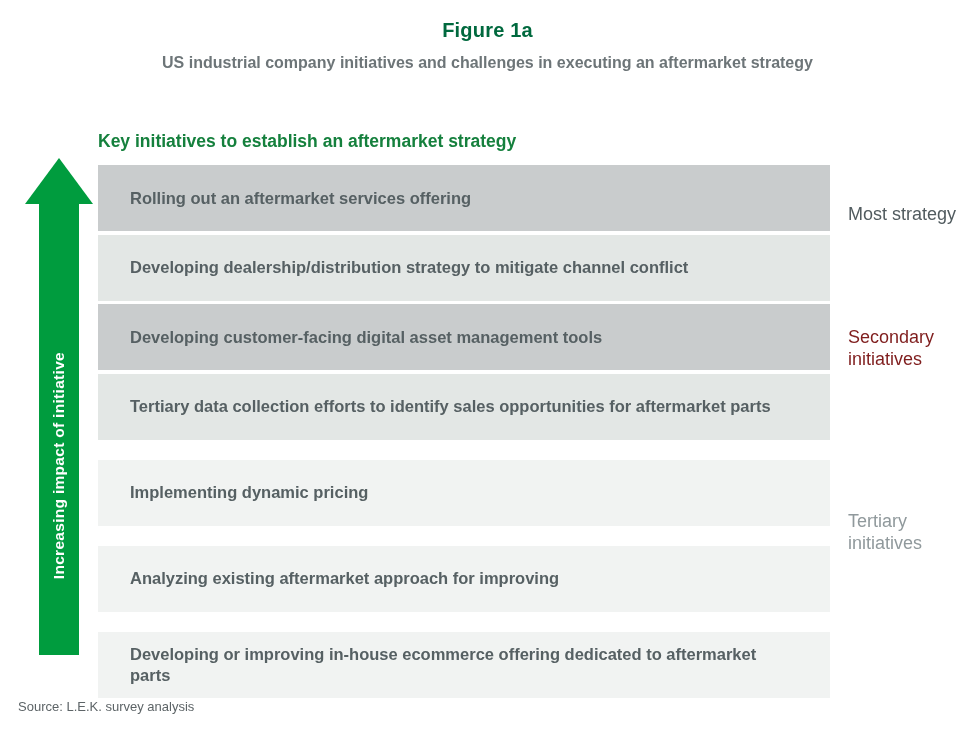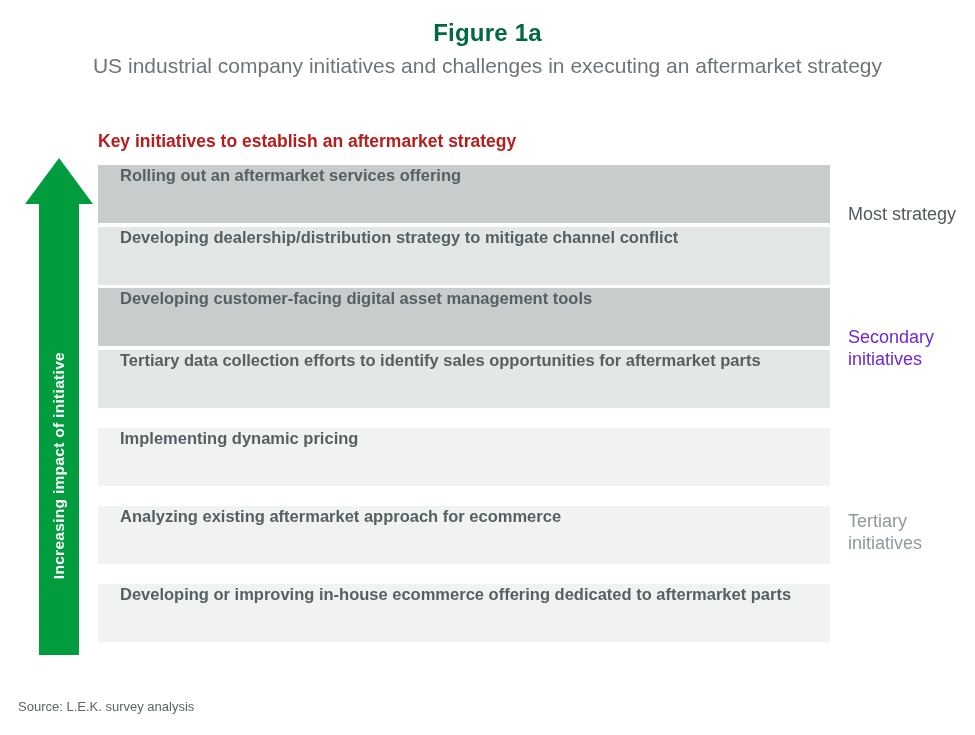--- a/index.html
+++ b/index.html
@@ -11,41 +11,41 @@
     width: 975px;
     height: 735px;
     background: #ffffff;
     overflow: hidden;
   }
 
   .figure-label {
     position: absolute;
     top: 19px; left: 0; width: 100%;
     text-align: center;
-    font-size: 24px;
+    font-size: 20px;
     font-weight: 700;
     color: #00693e;
     letter-spacing: 0.2px;
   }
 
   .figure-title {
     position: absolute;
     top: 54px; left: 0; width: 100%;
     text-align: center;
-    font-size: 21px;
-    font-weight: 400;
+    font-size: 16px;
+    font-weight: 700;
     color: #6d7578;
   }
 
   .section-heading {
     position: absolute;
     top: 131px; left: 98px;
     font-size: 17.5px;
     font-weight: 700;
-    color: #b91c1c;
+    color: #15803d;
   }
 
   
   .impact-arrow {
     position: absolute;
     left: 24px; top: 158px;
     width: 69px; height: 497px;
     display: flex;
     flex-direction: column;
     align-items: center;
@@ -76,24 +76,25 @@
   }
 
   
   .bars {
     position: absolute;
     left: 98px; top: 165px;
     width: 732px;
   }
   .bar {
     width: 100%;
-    height: 58px;
+    height: 66px;
     margin-bottom: 3.5px;
     display: flex;
-    padding-left: 22px;
+    align-items: center;
+    padding-left: 32px;
     padding-right: 30px;
   }
   .bar--most      { background: #c9cccd; }
   .bar--secondary { background: #e3e7e5; }
   .bar--tertiary  { background: #f1f3f2; margin-top: 20px; }
   .bar-label {
     font-size: 16.5px;
     font-weight: 700;
     color: #566063;
     line-height: 21px;
@@ -101,21 +102,21 @@
 
   
   .tier-label {
     position: absolute;
     left: 848px;
     width: 120px;
     font-size: 18px;
     line-height: 22px;
   }
   .tier-label--strong { color: #515b5f; top: 203px; }
-  .tier-label--secondary { color: #6d28d9; top: 326px; }
+  .tier-label--secondary { color: #7f1d1d; top: 326px; }
   .tier-label--tertiary  { color: #90999c; top: 510px; }
 
   .source-note {
     position: absolute;
     left: 18px; top: 699px;
     font-size: 13px;
     color: #5d6467;
   }
 </style>
 </head>
@@ -145,21 +146,21 @@
     <div class="bar bar--most">
       <span class="bar-label">Developing customer-facing digital asset management tools</span>
     </div>
     <div class="bar bar--secondary">
       <span class="bar-label">Tertiary data collection efforts to identify sales opportunities for aftermarket parts</span>
     </div>
     <div class="bar bar--tertiary">
       <span class="bar-label">Implementing dynamic pricing</span>
     </div>
     <div class="bar bar--tertiary">
-      <span class="bar-label">Analyzing existing aftermarket approach for ecommerce</span>
+      <span class="bar-label">Analyzing existing aftermarket approach for improving</span>
     </div>
     <div class="bar bar--tertiary">
       <span class="bar-label">Developing or improving in-house ecommerce offering dedicated to aftermarket parts</span>
     </div>
   </div>
 
   <div class="tier-label tier-label--strong">Most strategy</div>
   <div class="tier-label tier-label--secondary">Secondary initiatives</div>
   <div class="tier-label tier-label--tertiary">Tertiary initiatives</div>
 

